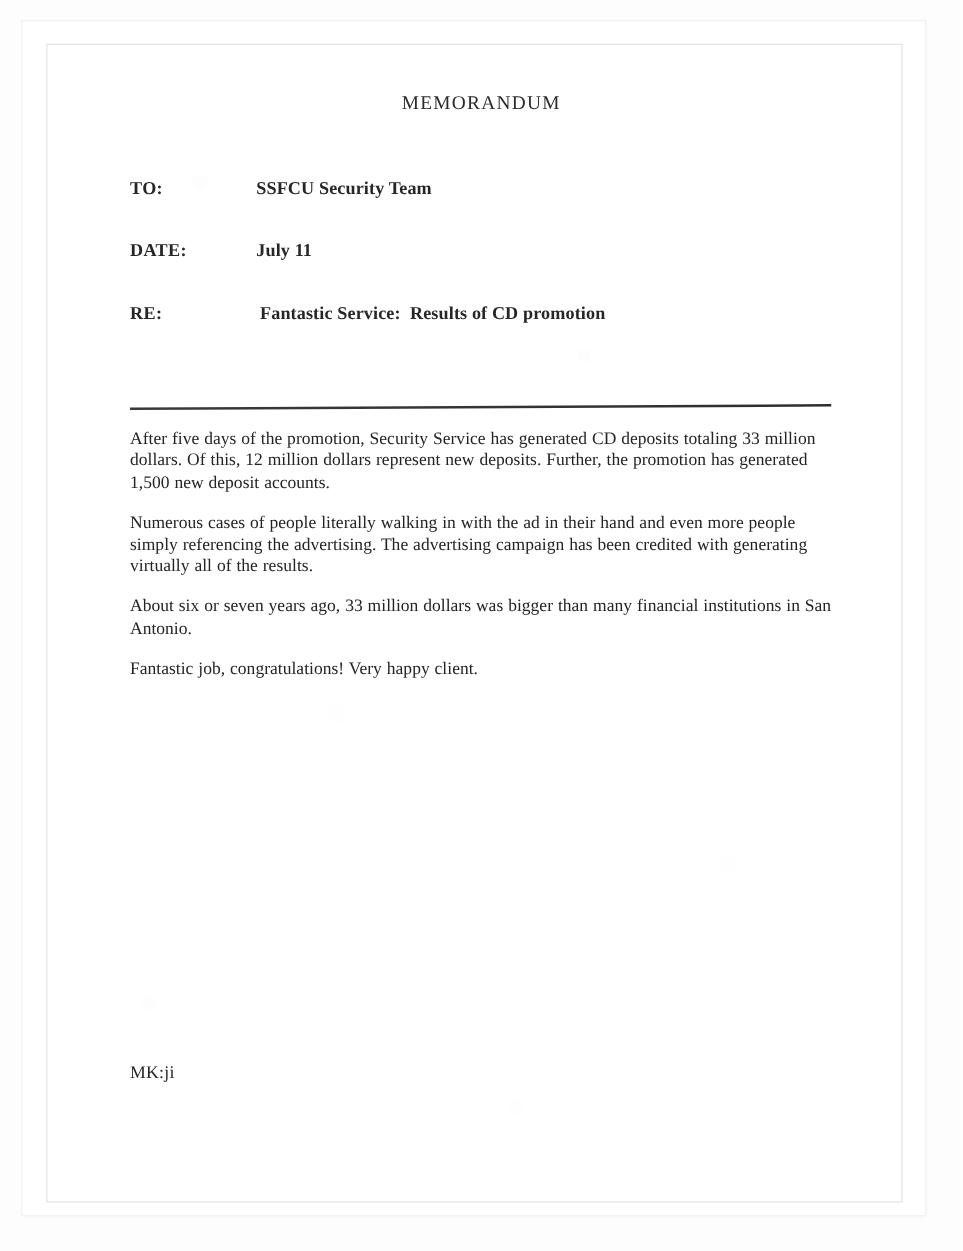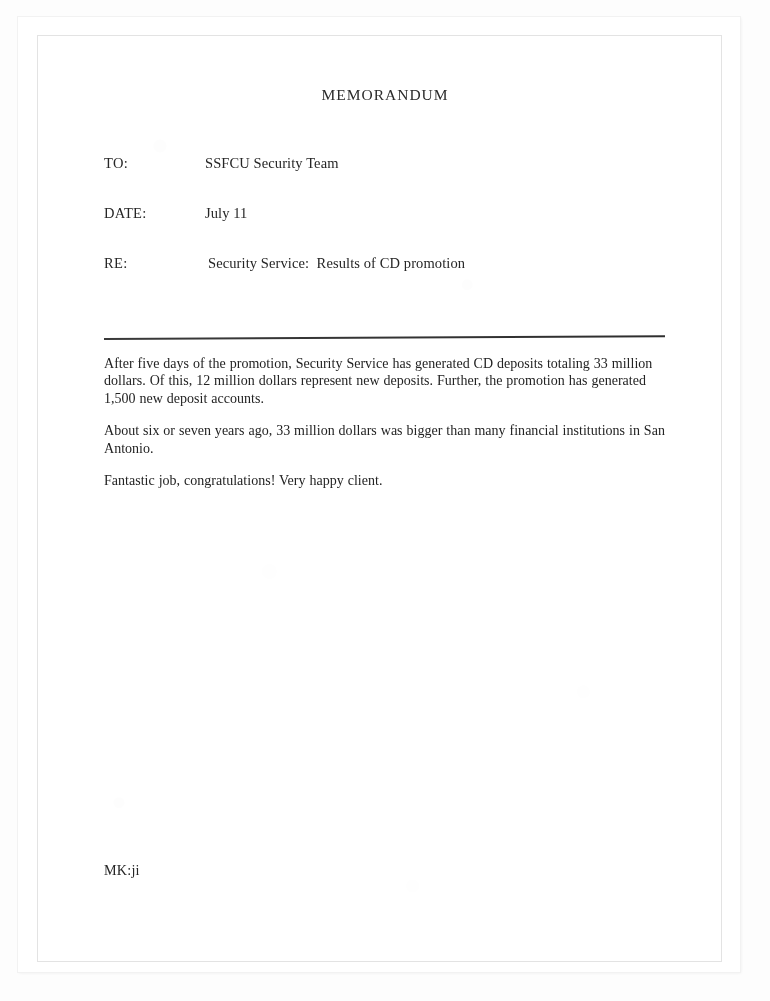--- a/index.html
+++ b/index.html
@@ -71,41 +71,42 @@
       radial-gradient(circle at 34% 58%, rgba(0,0,0,0.013) 0 7px, transparent 8px),
       radial-gradient(circle at 80% 71%, rgba(0,0,0,0.012) 0 6px, transparent 7px),
       radial-gradient(circle at 12% 83%, rgba(0,0,0,0.014) 0 5px, transparent 6px),
       radial-gradient(circle at 55% 92%, rgba(0,0,0,0.011) 0 6px, transparent 7px);
   }
 
   
   .doc {
     position: absolute;
     left: 0;
-    top: 16px;
+    top: 4px;
     width: 770px;
     height: 828px;
   }
 
   .memo-title {
     position: absolute;
     left: 0;
     top: 70px;
     width: 770px;
     text-align: center;
     font-size: 15.5px;
     letter-spacing: 1.0px;
     color: #2b2b2b;
   }
 
   .fields {
     position: absolute;
     left: 104px;
     top: 139px;
     width: 570px;
+    font-weight: bold;
   }
   .field-row {
     position: relative;
     height: 50px;
   }
   .field-label {
     position: absolute;
     left: 0;
     top: 0;
     font-size: 14.5px;
@@ -183,28 +184,29 @@
     </div>
 
 
     <div class="field-row date">
       <span class="field-label">DATE:</span>
       <span class="field-value">July 11</span>
     </div>
 
     <div class="field-row re">
       <span class="field-label">RE:</span>
-      <span class="field-value">Security Service:  Results of CD promotion</span>
+      <span class="field-value">Fantastic Service:  Results of CD promotion</span>
     </div>
 
   </div>
 
   <div class="divider"></div>
 
   <div class="body-copy">
     <p class="para">After five days of the promotion, Security Service has generated CD deposits totaling 33 million dollars.  Of this, 12 million dollars represent new deposits.  Further, the promotion has generated 1,500 new deposit accounts.</p>
+    <p class="para">Numerous cases of people literally walking in with the ad in their hand and even more people simply referencing the advertising.  The advertising campaign has been credited with generating virtually all of the results.</p>
     <p class="para">About six or seven years ago, 33 million dollars was bigger than many financial institutions in San Antonio.</p>
     <p class="para">Fantastic job, congratulations!  Very happy client.</p>
   </div>
 
   <div class="signoff">MK:ji</div>
 
 </div>
 
 </body></html>

